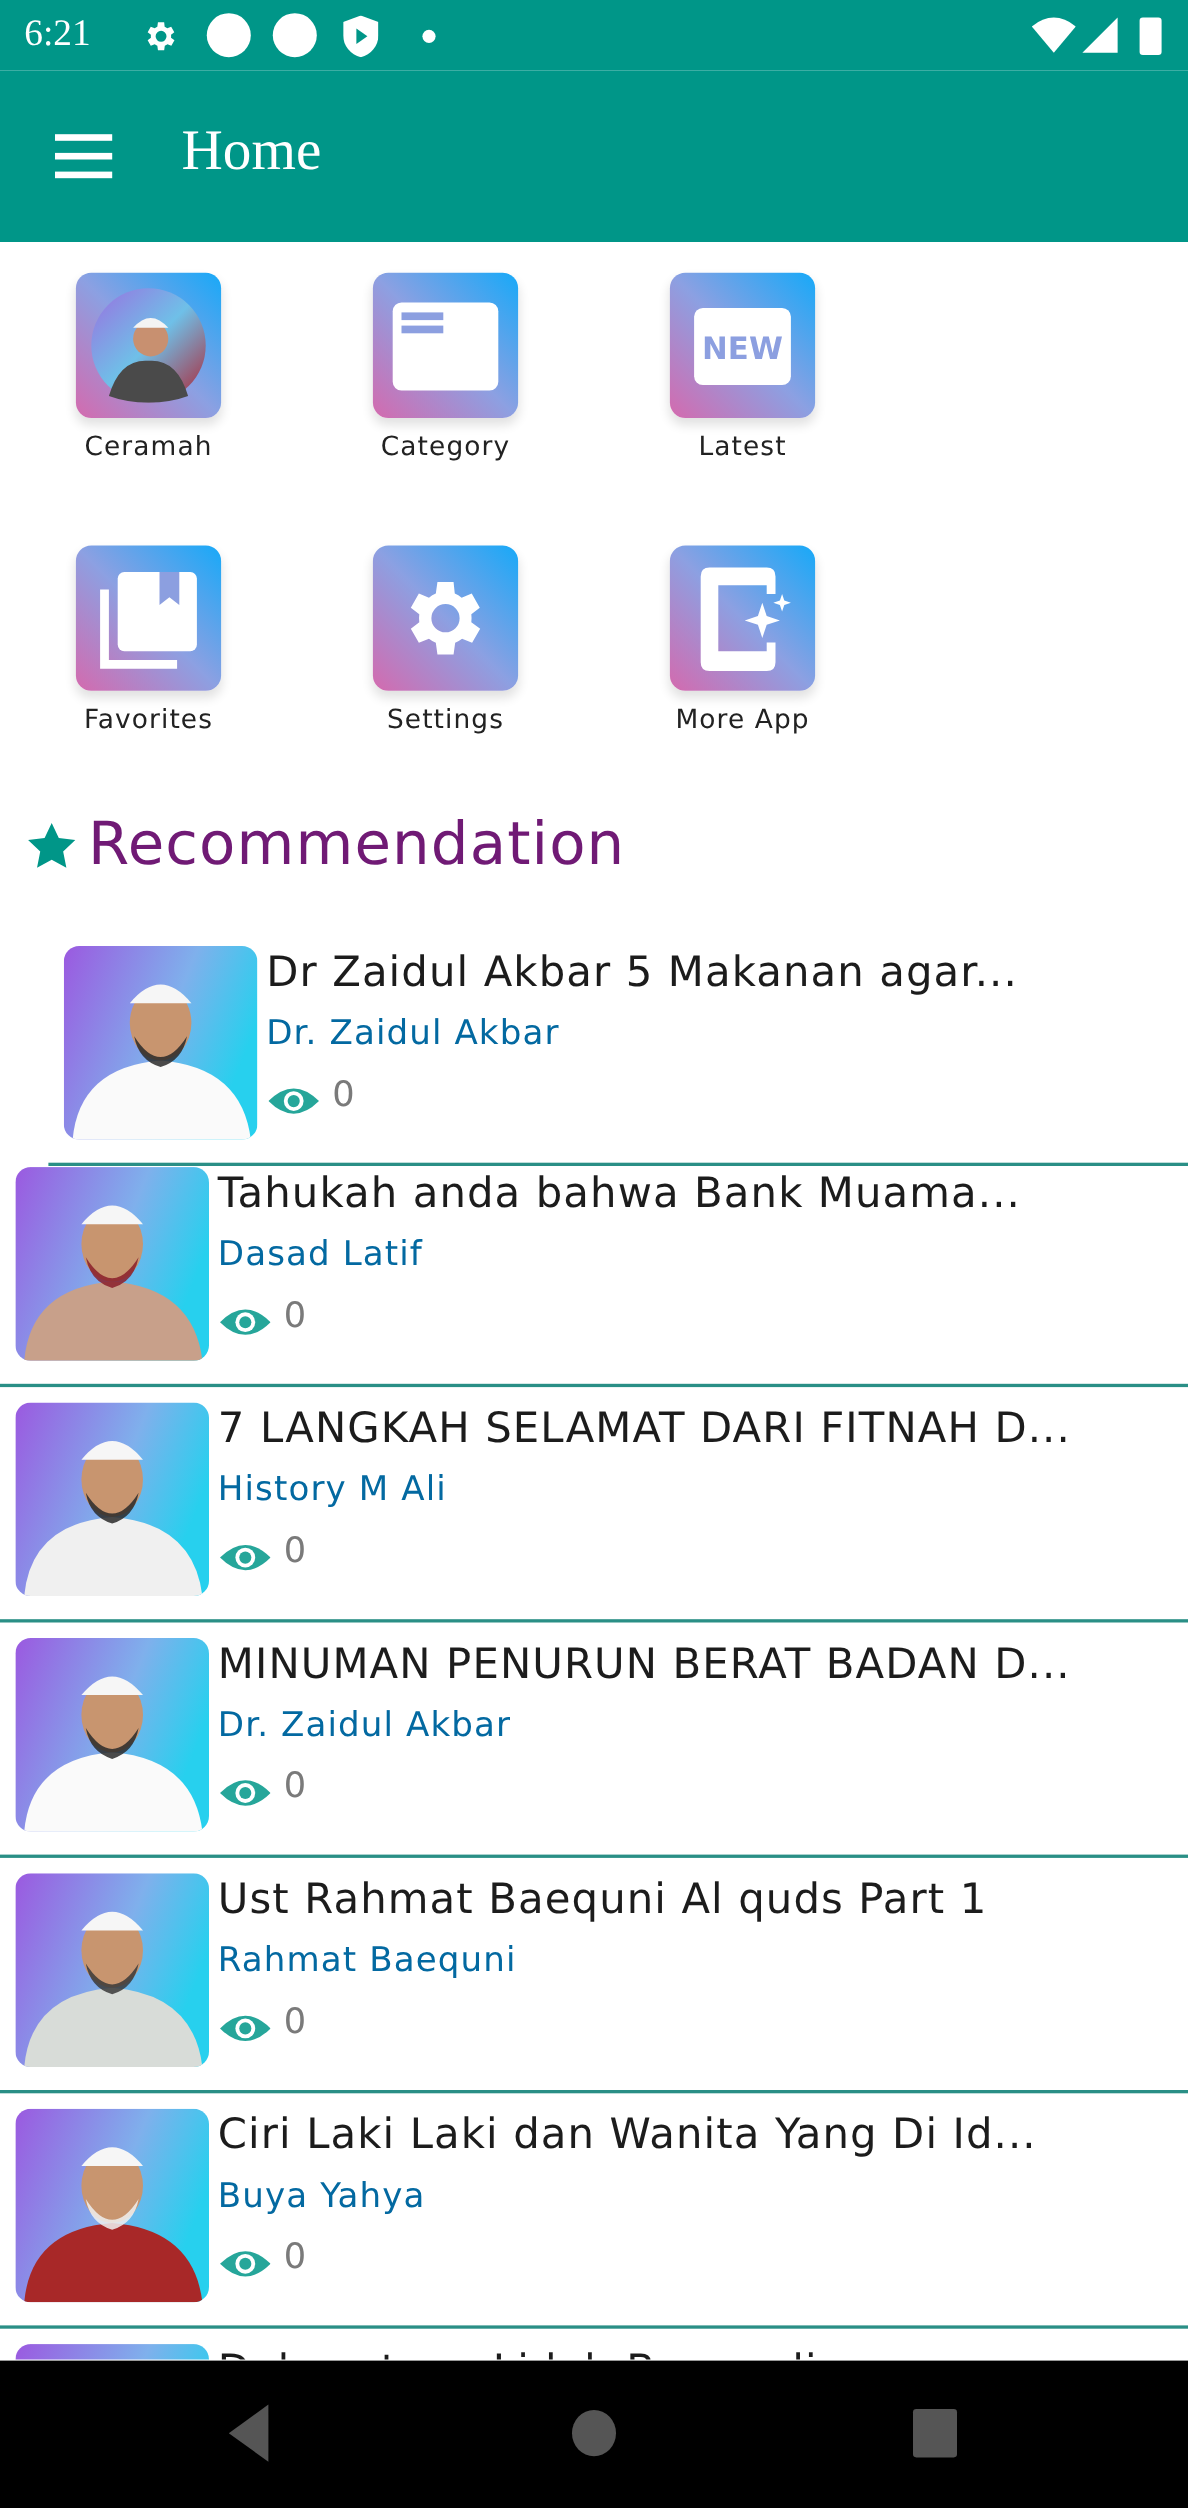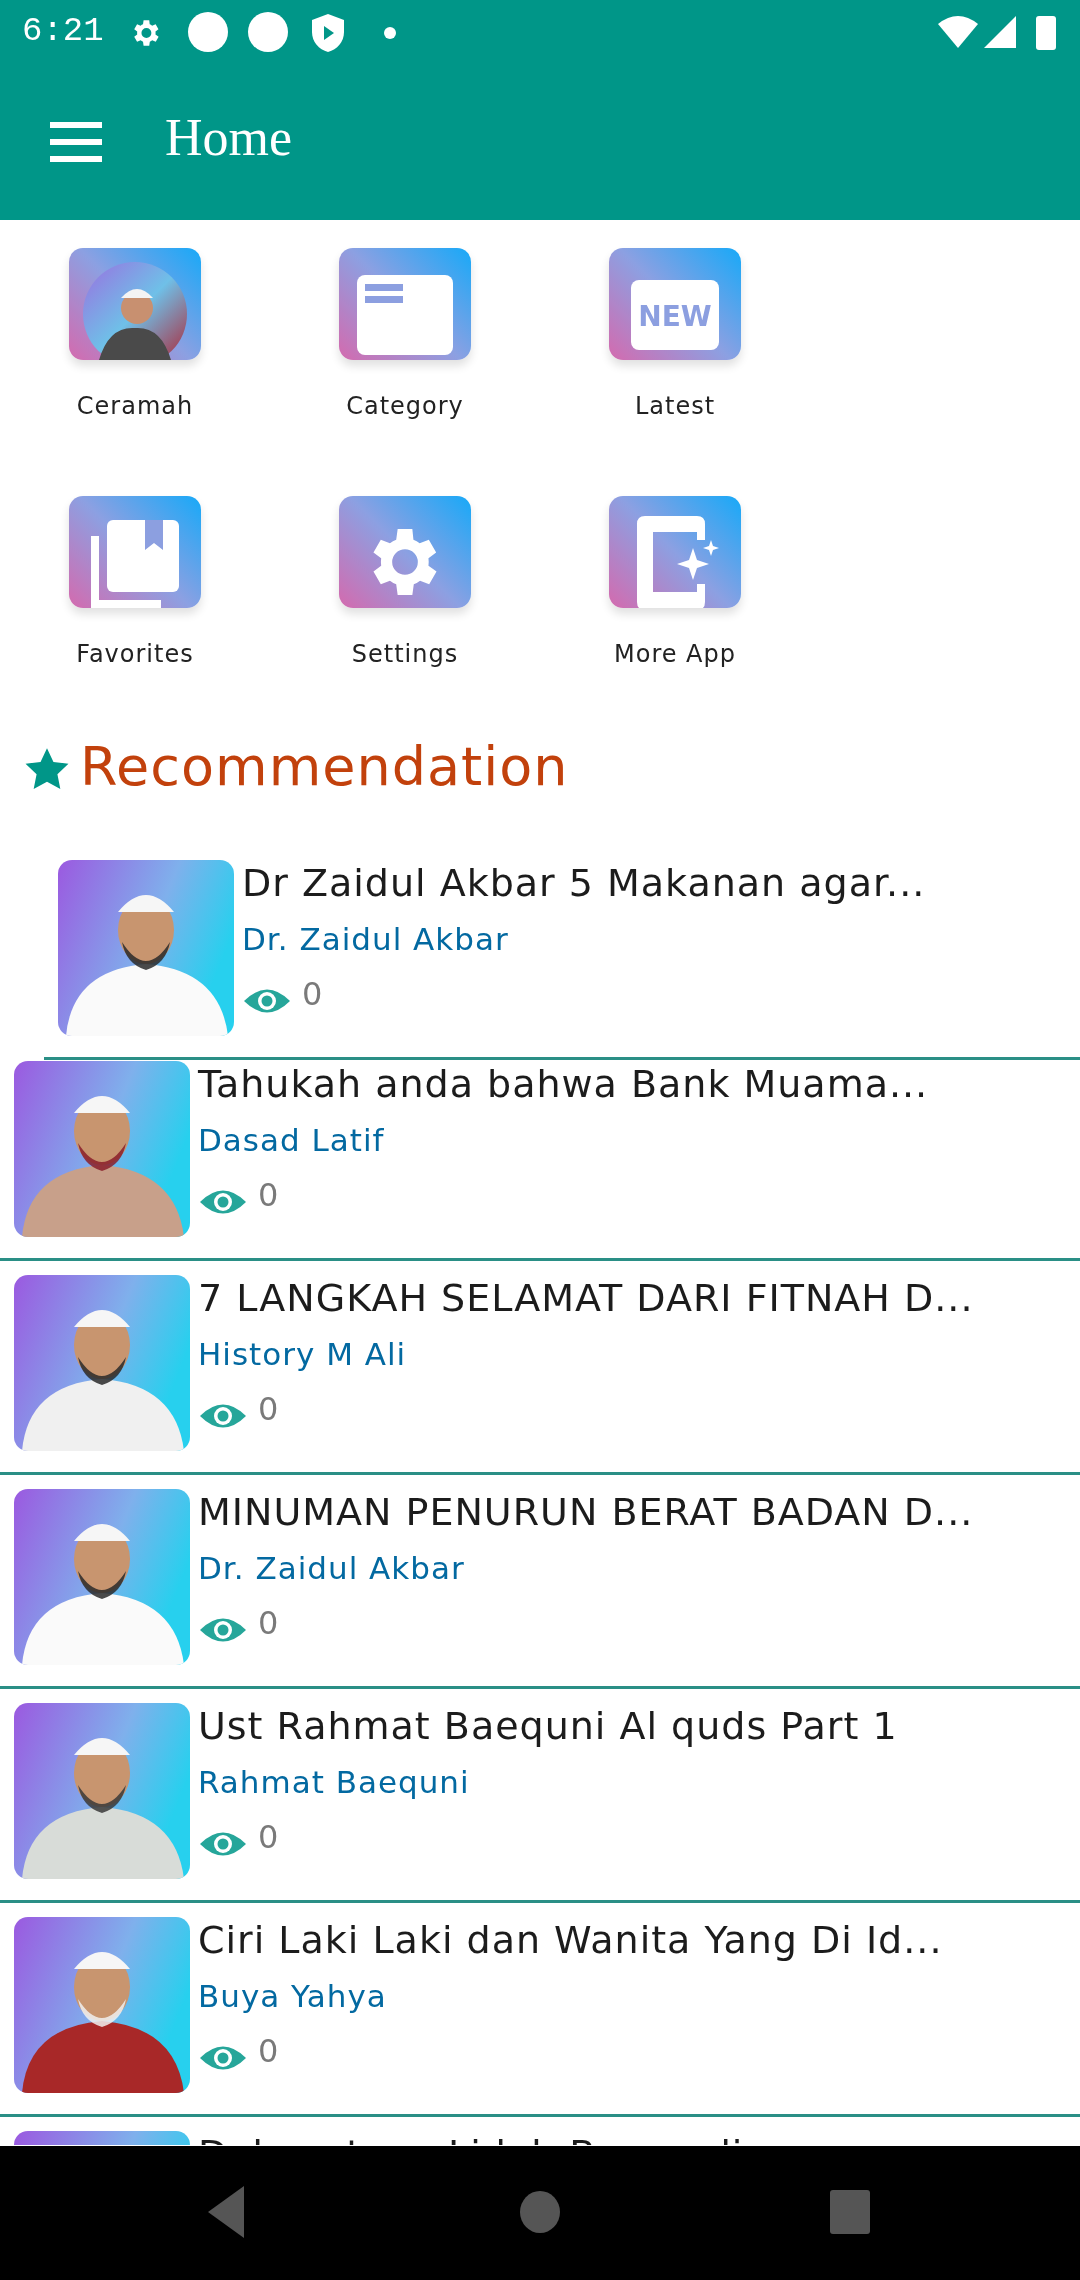--- a/index.html
+++ b/index.html
@@ -1,32 +1,32 @@
 <!DOCTYPE html>
 <html><head>
 <meta charset="utf-8">
 <style>
   html, body { margin:0; padding:0; }
   body { width:1080px; height:2280px; position:relative; overflow:hidden; background:#ffffff; font-family:"DejaVu Sans", sans-serif; }
   .statusbar { position:absolute; left:0; top:0; width:1080px; height:64px; background:#009688; color:#fff; }
-  .statusbar .time { position:absolute; left:22px; top:12px; font-size:34px; font-family:Liberation Mono, monospace; }
+  .statusbar .time { position:absolute; left:22px; top:12px; font-size:34px; font-family:Liberation Serif, serif; }
   .sb-icon { position:absolute; }
   .toolbar { position:absolute; left:0; top:64px; width:1080px; height:156px; background:#009688; color:#fff; }
   .hamburger { position:absolute; left:50px; top:58px; width:52px; height:40px; cursor:pointer; }
   .hamburger span { position:absolute; left:0; width:52px; height:6px; background:#fff; }
   .toolbar .title { position:absolute; left:165px; top:44px; font-size:52px; font-family:Liberation Serif, serif; }
   .menu-grid { position:absolute; left:0; top:220px; width:1080px; height:500px; }
   .menu-item { position:absolute; width:270px; height:240px; cursor:pointer; }
-  .menu-box { position:absolute; left:69px; top:28px; width:132px; height:112px; border-radius:14px;
+  .menu-box { position:absolute; left:69px; top:28px; width:132px; height:132px; border-radius:14px;
      background:linear-gradient(45deg, #D46AAE 0%, #8CA0E2 50%, #17A9F8 100%); box-shadow:0 6px 10px rgba(0,0,0,0.12); overflow:hidden; }
   .menu-box svg { position:absolute; left:0; top:0; width:132px; height:132px; }
   .menu-label { position:absolute; left:0; width:270px; top:172px; text-align:center; font-size:24px; color:#222; letter-spacing:1px; }
   .section-title { position:absolute; left:22px; top:735px; height:70px; }
   .section-title .star { position:absolute; left:0; top:10px; width:50px; height:50px; }
-  .section-title .text { position:absolute; left:58px; top:0; font-size:54px; color:#c2410c; white-space:nowrap; letter-spacing:1px; }
+  .section-title .text { position:absolute; left:58px; top:0; font-size:54px; color:#701a75; white-space:nowrap; letter-spacing:1px; }
   .list { position:absolute; left:0; top:830px; width:1080px; height:1315px; overflow:hidden; }
   .row { position:absolute; left:0; width:1080px; height:214px; border-bottom:3px solid #2A8F86; cursor:pointer; }
   .thumb { position:absolute; left:14px; top:17px; width:176px; height:176px; border-radius:14px; overflow:hidden; }
   .row .r-title { position:absolute; left:198px; top:18px; font-size:38px; color:#1c1c1c; white-space:nowrap; letter-spacing:1px; }
   .row .r-author { position:absolute; left:198px; top:78px; font-size:31px; color:#0369a1; white-space:nowrap; letter-spacing:1px; }
   .row .eye { position:absolute; left:200px; top:143px; width:46px; height:30px; }
   .row .views { position:absolute; left:258px; top:132px; font-size:32px; color:#7a7a7a; }
   .navbar { position:absolute; left:0; top:2146px; width:1080px; height:134px; background:#000; }
   .nav-btn { position:absolute; top:36px; width:80px; height:60px; cursor:pointer; }
 </style>

